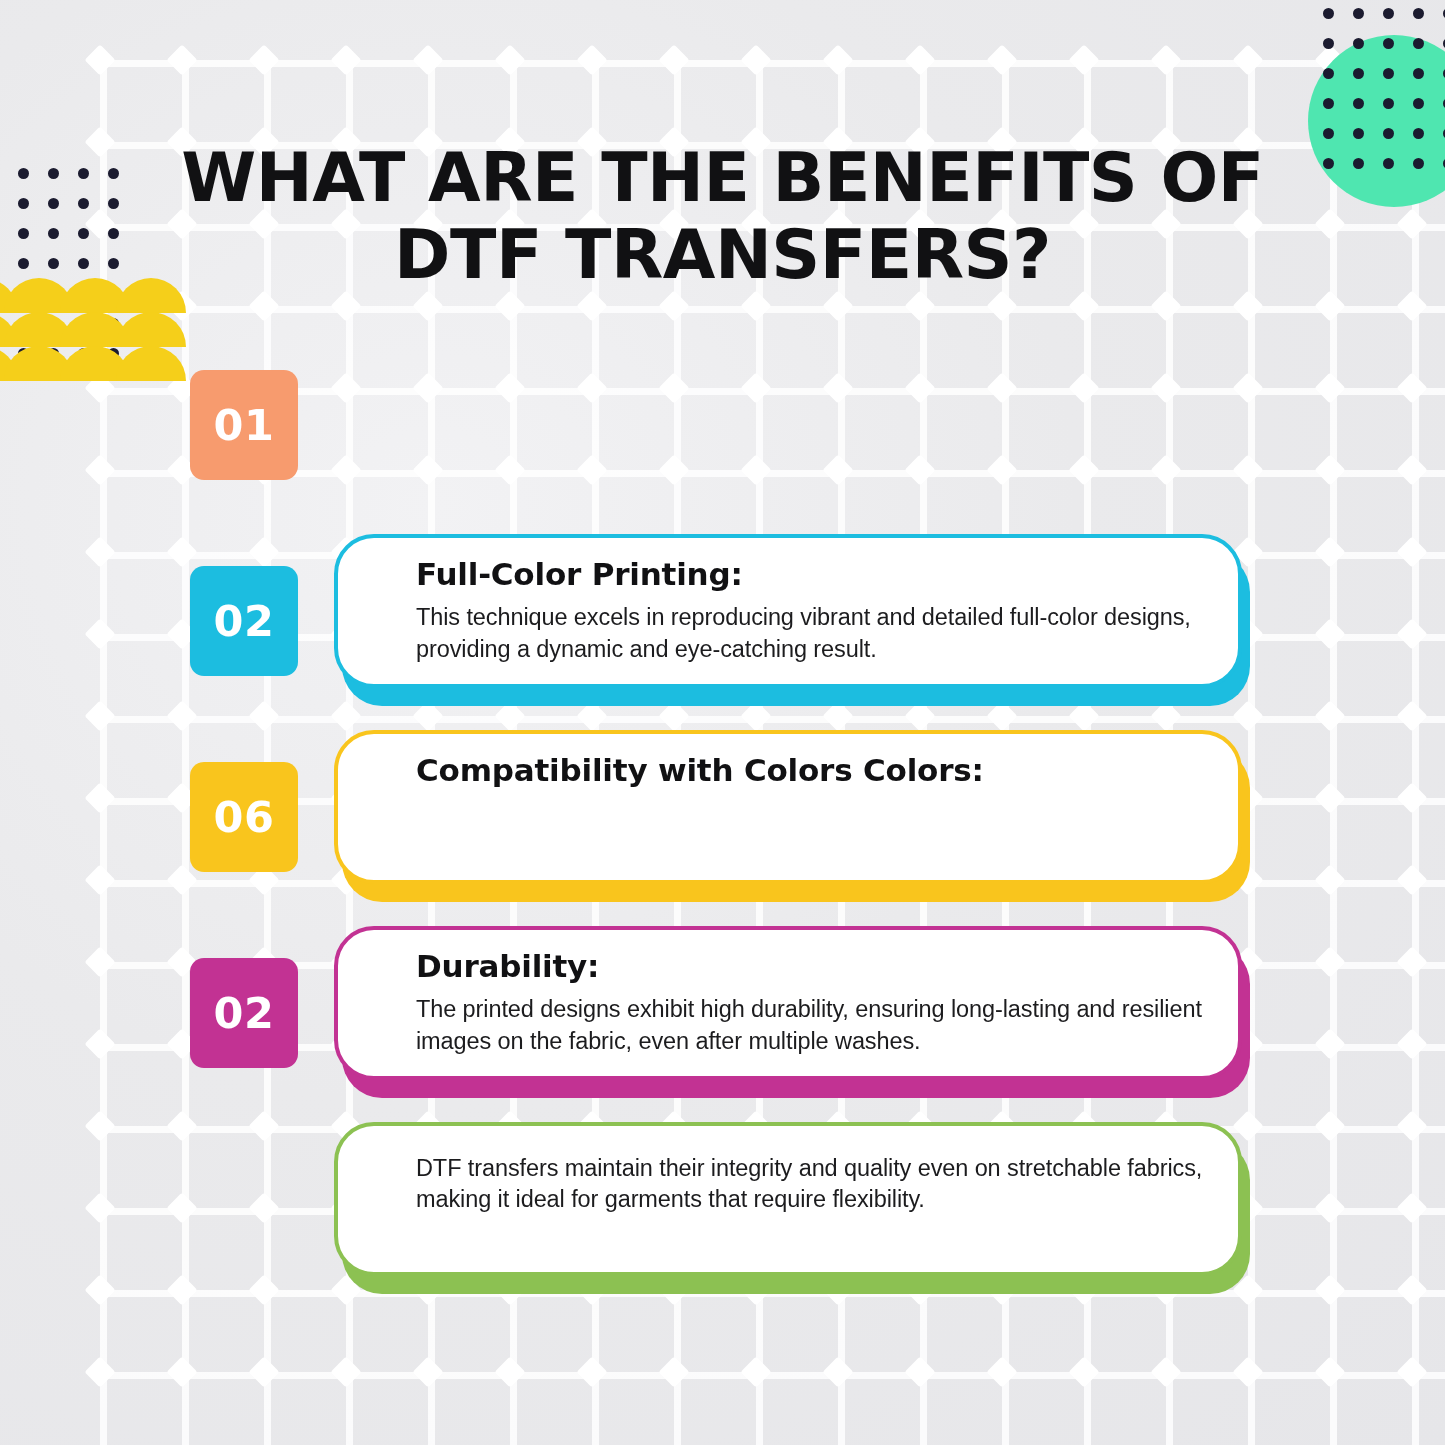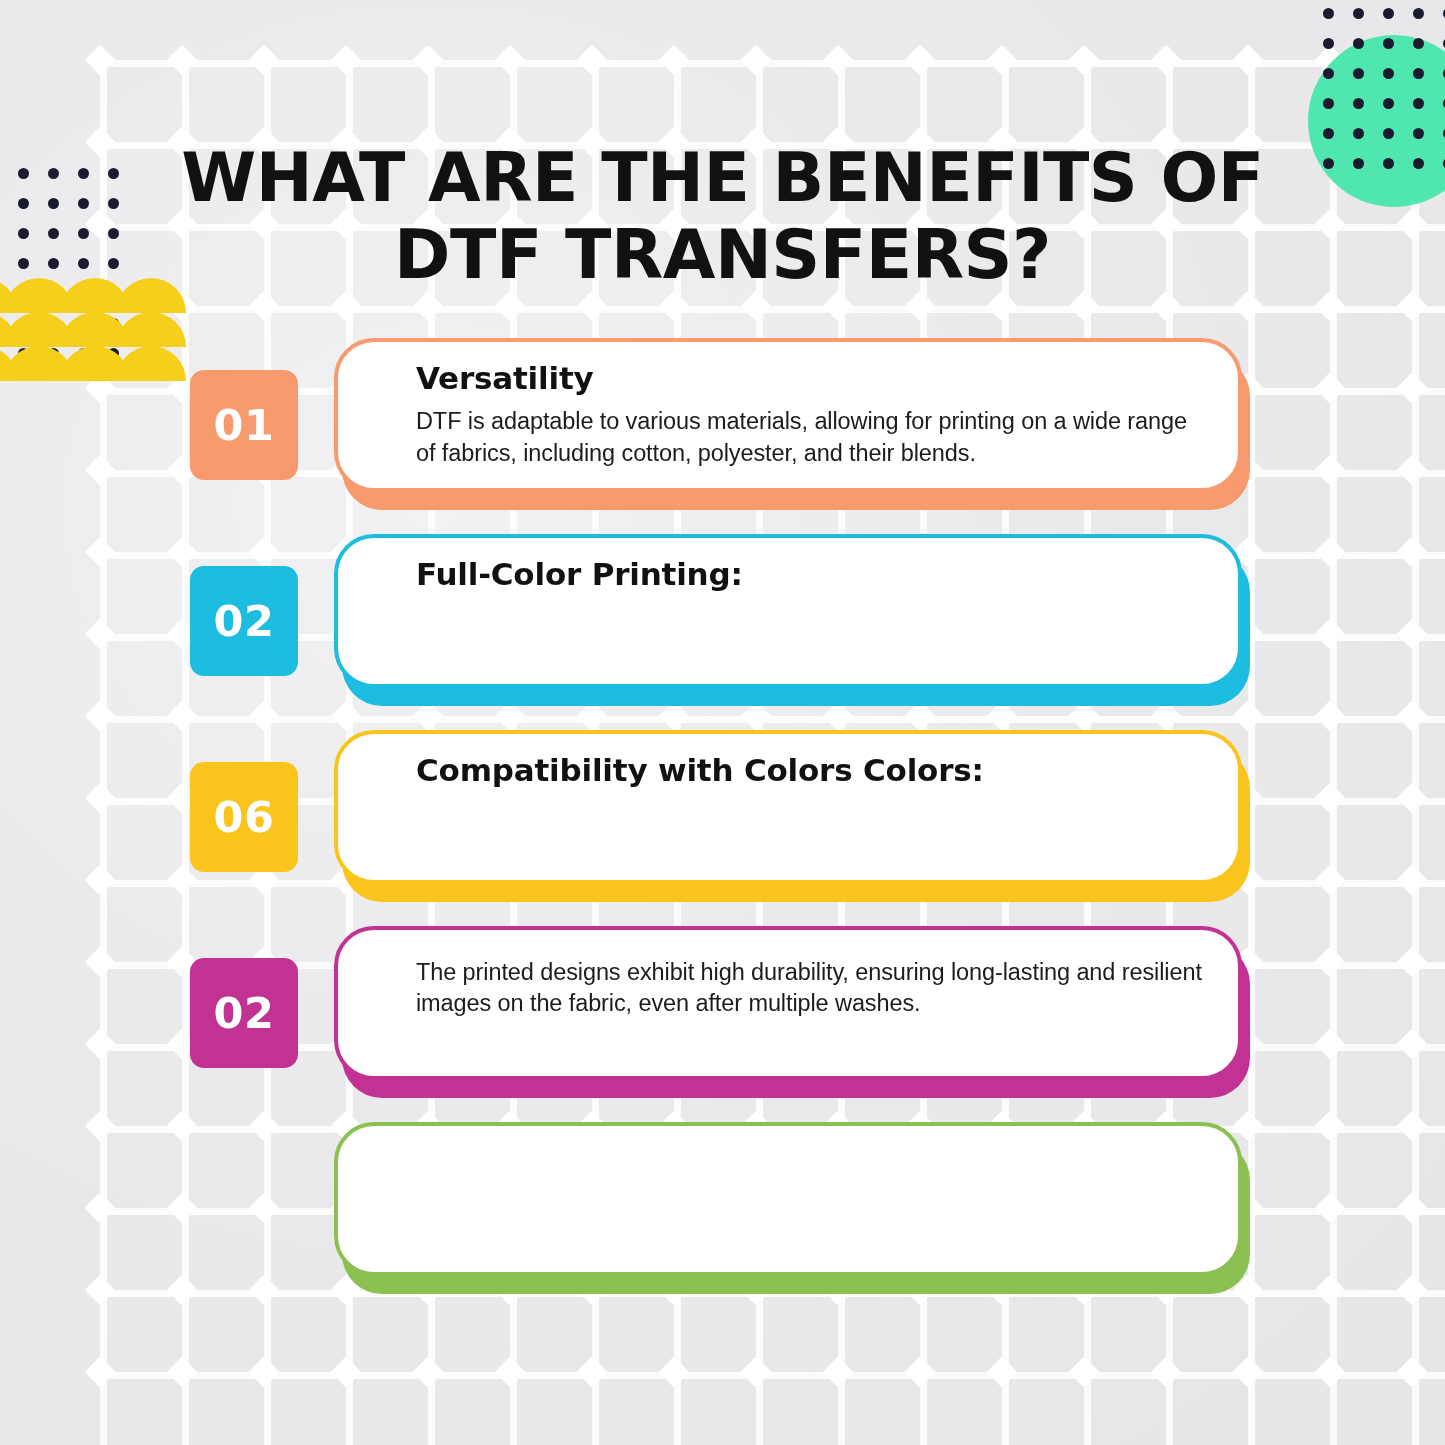--- a/index.html
+++ b/index.html
@@ -541,57 +541,53 @@
       <div class="dome" style="left: 56px; top: 68px;"></div>
       <div class="dome" style="left: 112px; top: 68px;"></div>
       <div class="dome" style="left: 168px; top: 68px;"></div>
     </div>
 
   <h1 class="heading">WHAT ARE THE BENEFITS OF DTF TRANSFERS?</h1>
 
   <div class="list" id="list">
       <div class="row">
         <div class="badge" style="background: rgb(247, 155, 110);">01</div>
-        <div class="card-wrap">
-          <div class="card-shadow" style="background: rgb(247, 155, 110);"></div>
-          <div class="card" style="border-color: rgb(247, 155, 110);">
-            <div class="card-title">Versatility</div>
-            <div class="card-desc">DTF is adaptable to various materials, allowing for printing on a wide range of fabrics, including cotton, polyester, and their blends.</div>
-          </div>
-        </div>
       </div>
       <div class="row">
         <div class="badge" style="background: rgb(28, 189, 224);">02</div>
         <div class="card-wrap">
           <div class="card-shadow" style="background: rgb(28, 189, 224);"></div>
           <div class="card" style="border-color: rgb(28, 189, 224);">
             <div class="card-title">Full-Color Printing:</div>
+            <div class="card-desc">This technique excels in reproducing vibrant and detailed full-color designs, providing a dynamic and eye-catching result.</div>
           </div>
         </div>
       </div>
       <div class="row">
         <div class="badge" style="background: rgb(249, 197, 29);">06</div>
         <div class="card-wrap">
           <div class="card-shadow" style="background: rgb(249, 197, 29);"></div>
           <div class="card" style="border-color: rgb(249, 197, 29);">
             <div class="card-title">Compatibility with Colors Colors:</div>
           </div>
         </div>
       </div>
       <div class="row">
         <div class="badge" style="background: rgb(194, 50, 147);">02</div>
         <div class="card-wrap">
           <div class="card-shadow" style="background: rgb(194, 50, 147);"></div>
           <div class="card" style="border-color: rgb(194, 50, 147);">
+            <div class="card-title">Durability:</div>
             <div class="card-desc">The printed designs exhibit high durability, ensuring long-lasting and resilient images on the fabric, even after multiple washes.</div>
           </div>
         </div>
       </div>
       <div class="row">
         <div class="card-wrap">
           <div class="card-shadow" style="background: rgb(140, 193, 82);"></div>
           <div class="card" style="border-color: rgb(140, 193, 82);">
+            <div class="card-desc">DTF transfers maintain their integrity and quality even on stretchable fabrics, making it ideal for garments that require flexibility.</div>
           </div>
         </div>
       </div>
     </div>
 
 </div>
 
 </body></html>

